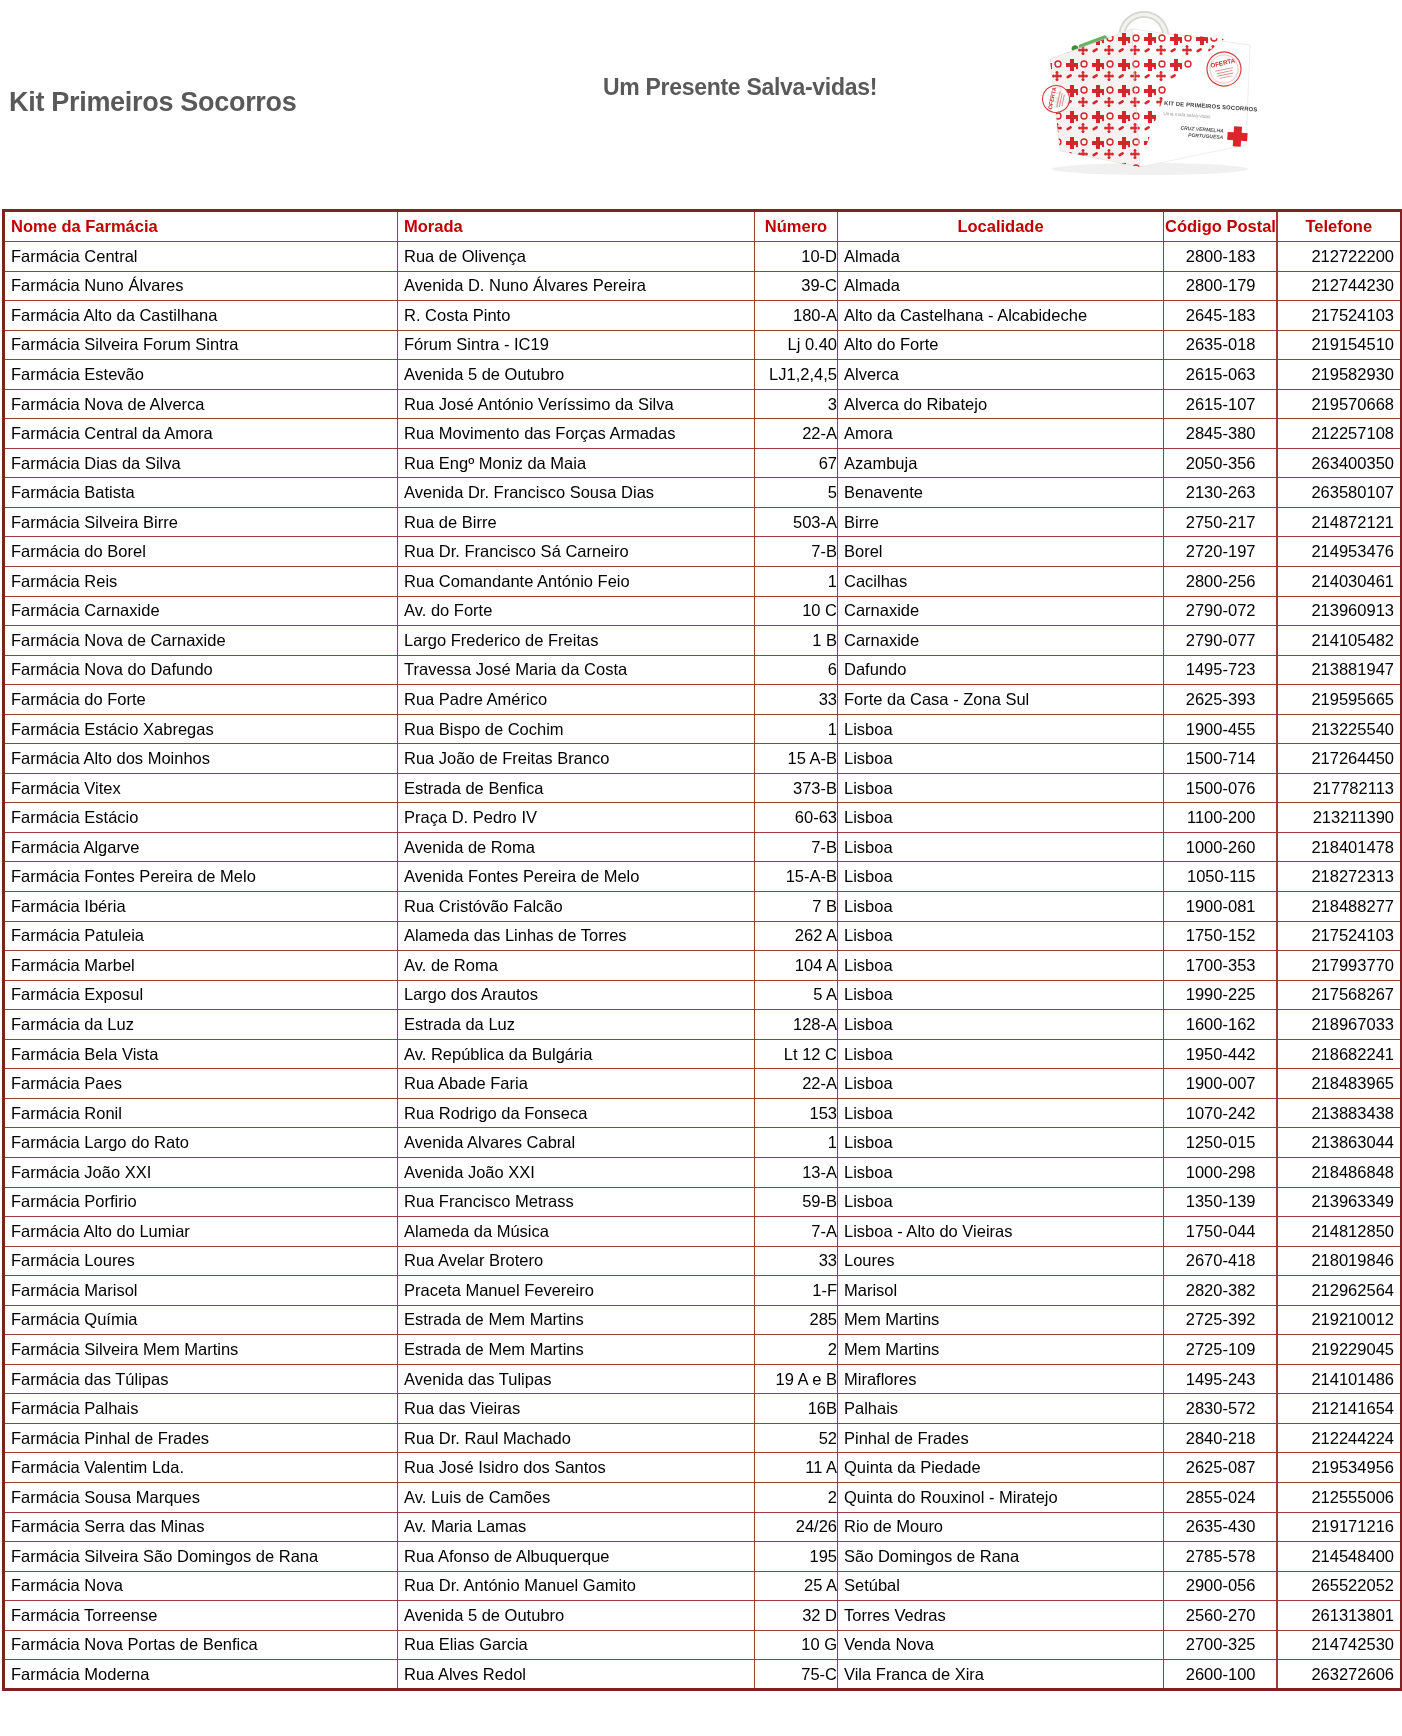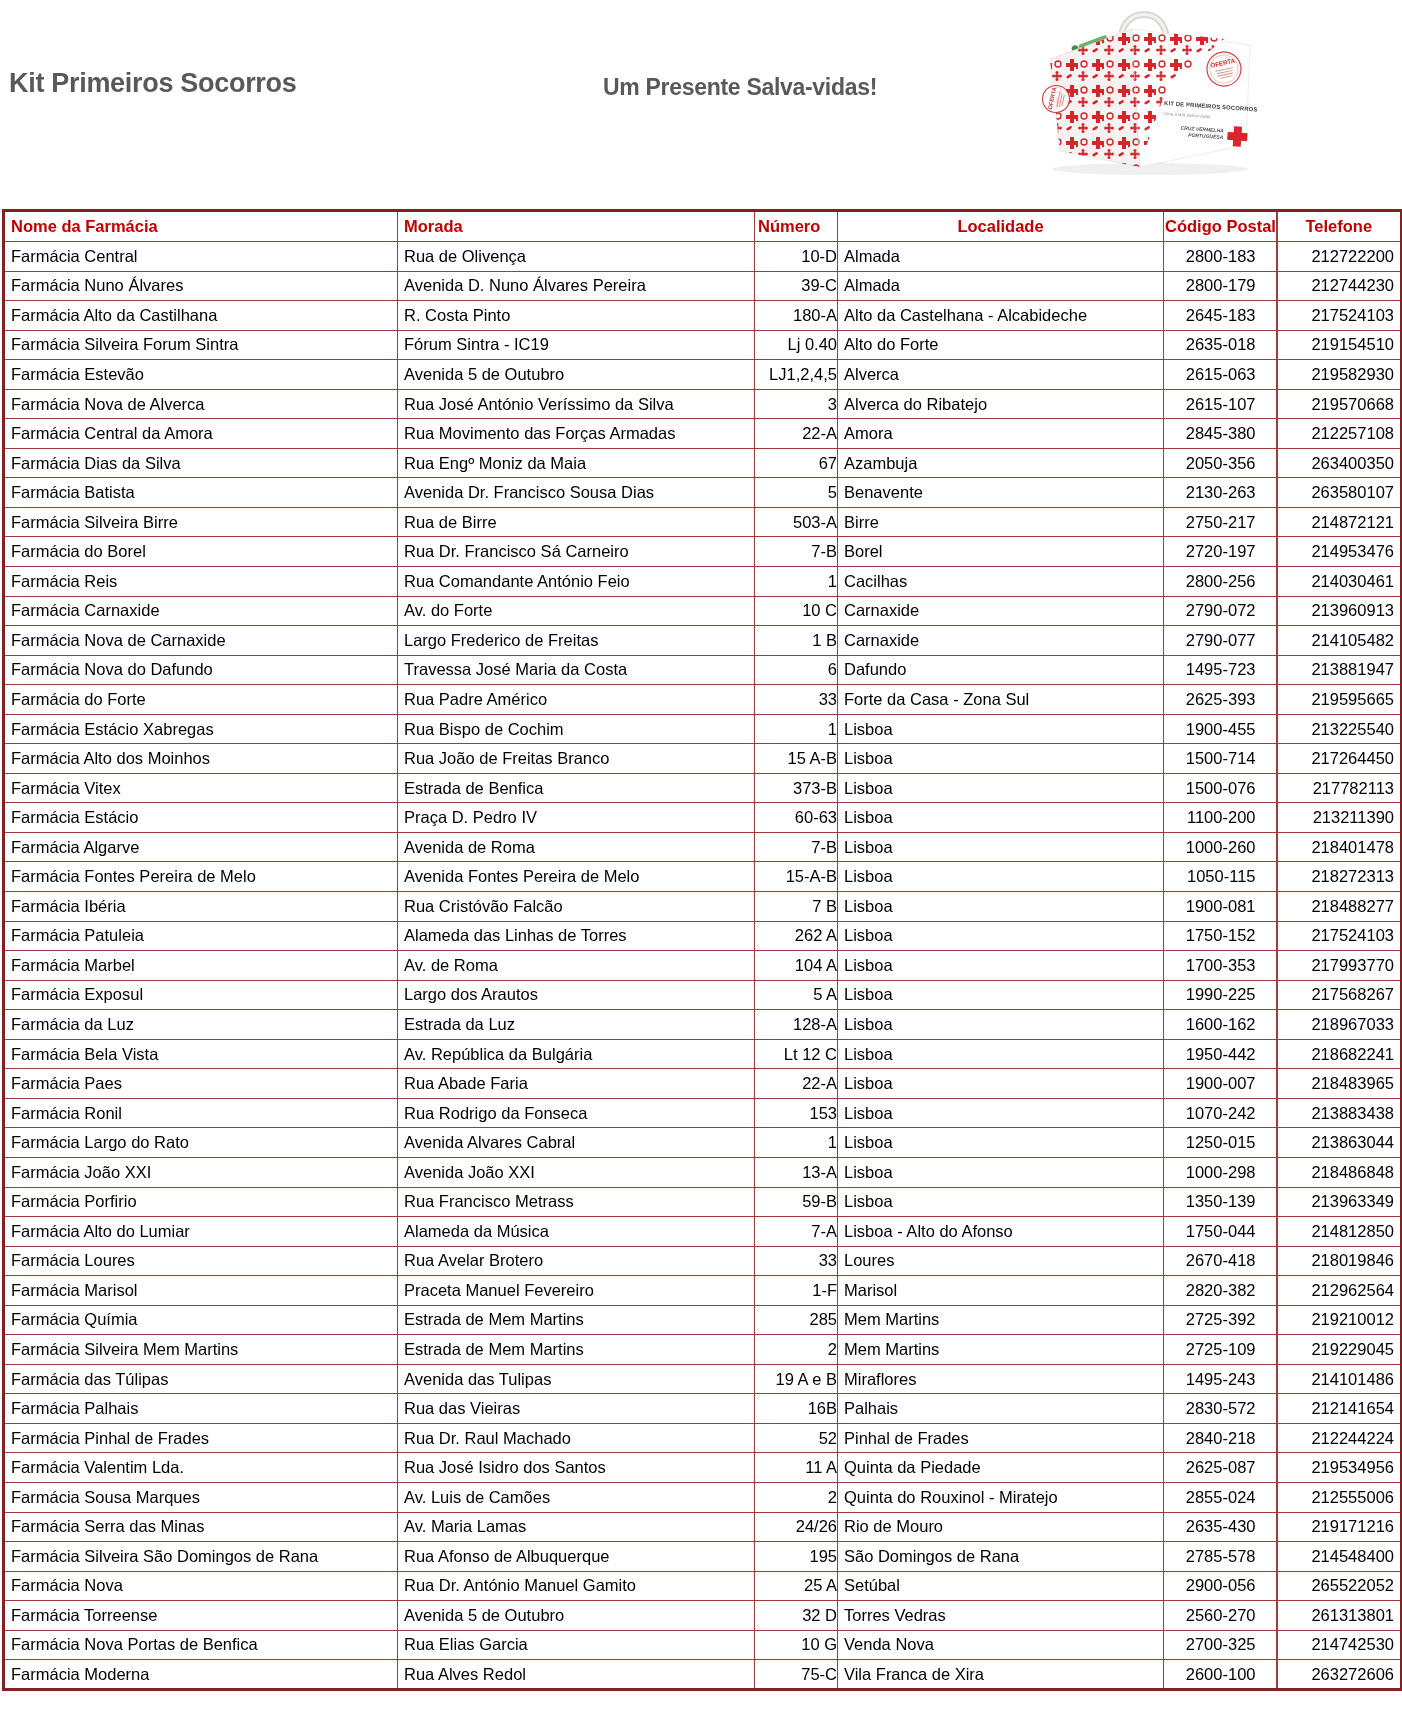--- a/index.html
+++ b/index.html
@@ -7,37 +7,37 @@
     --bdo:#7E2222;     
     --hdr:#C00000;     
     --ttl:#595959;     
   }
   *{box-sizing:border-box}
   html,body{margin:0;padding:0}
   body{
     width:1402px;height:1736px;position:relative;background:#fff;
     font-family:"Liberation Sans",sans-serif;overflow:hidden;
   }
-  .title{position:absolute;top:68px;left:9px;font-size:27px;font-weight:bold;color:var(--ttl);margin:0;letter-spacing:-0.3px}
+  .title{position:absolute;top:87px;left:9px;font-size:27px;font-weight:bold;color:var(--ttl);margin:0;letter-spacing:-0.3px}
   .subtitle{position:absolute;top:74px;left:603px;font-size:23px;font-weight:bold;color:var(--ttl);margin:0;letter-spacing:-0.3px}
   .kit{position:absolute;left:1012px;top:5px;width:256px;height:174px}
 
   table.pharm{
     position:absolute;left:2px;top:209px;width:1398px;
     border-collapse:collapse;table-layout:fixed;
     border:3px solid var(--bdo);
   }
   .pharm th,.pharm td{
     border:1px solid var(--bd);
     overflow:hidden;white-space:nowrap;
     padding:0 6px;font-size:16.5px;vertical-align:middle;
   }
   .pharm thead th{height:31px;color:var(--hdr);font-weight:bold;text-align:left}
   .pharm tbody td{height:29.55px;color:#000}
-  .pharm th.c2{text-align:left;padding:0 3px}
+  .pharm th.c2{text-align:center;padding:0 3px}
   .pharm th.c3{text-align:center}
   .pharm th.c4{text-align:right;padding:0 1px}
   .pharm th.c5{text-align:center;padding-right:6px}
   .pharm td.c2{text-align:right;padding-right:0}
   .pharm td.c4{text-align:right;padding-right:20px}
   .pharm td.c5{text-align:right;padding-right:6px}
   .pharm th.c5,.pharm td.c5{border-left:2px solid var(--bd)}
 </style>
 </head>
 <body>
@@ -398,21 +398,21 @@
         <td class="c1">Rua Francisco Metrass</td>
         <td class="c2">59-B</td>
         <td class="c3">Lisboa</td>
         <td class="c4">1350-139</td>
         <td class="c5">213963349</td>
       </tr>
       <tr>
         <td class="c0">Farmácia Alto do Lumiar</td>
         <td class="c1">Alameda da Música</td>
         <td class="c2">7-A</td>
-        <td class="c3">Lisboa - Alto do Afonso</td>
+        <td class="c3">Lisboa - Alto do Vieiras</td>
         <td class="c4">1750-044</td>
         <td class="c5">214812850</td>
       </tr>
       <tr>
         <td class="c0">Farmácia Loures</td>
         <td class="c1">Rua Avelar Brotero</td>
         <td class="c2">33</td>
         <td class="c3">Loures</td>
         <td class="c4">2670-418</td>
         <td class="c5">218019846</td>

